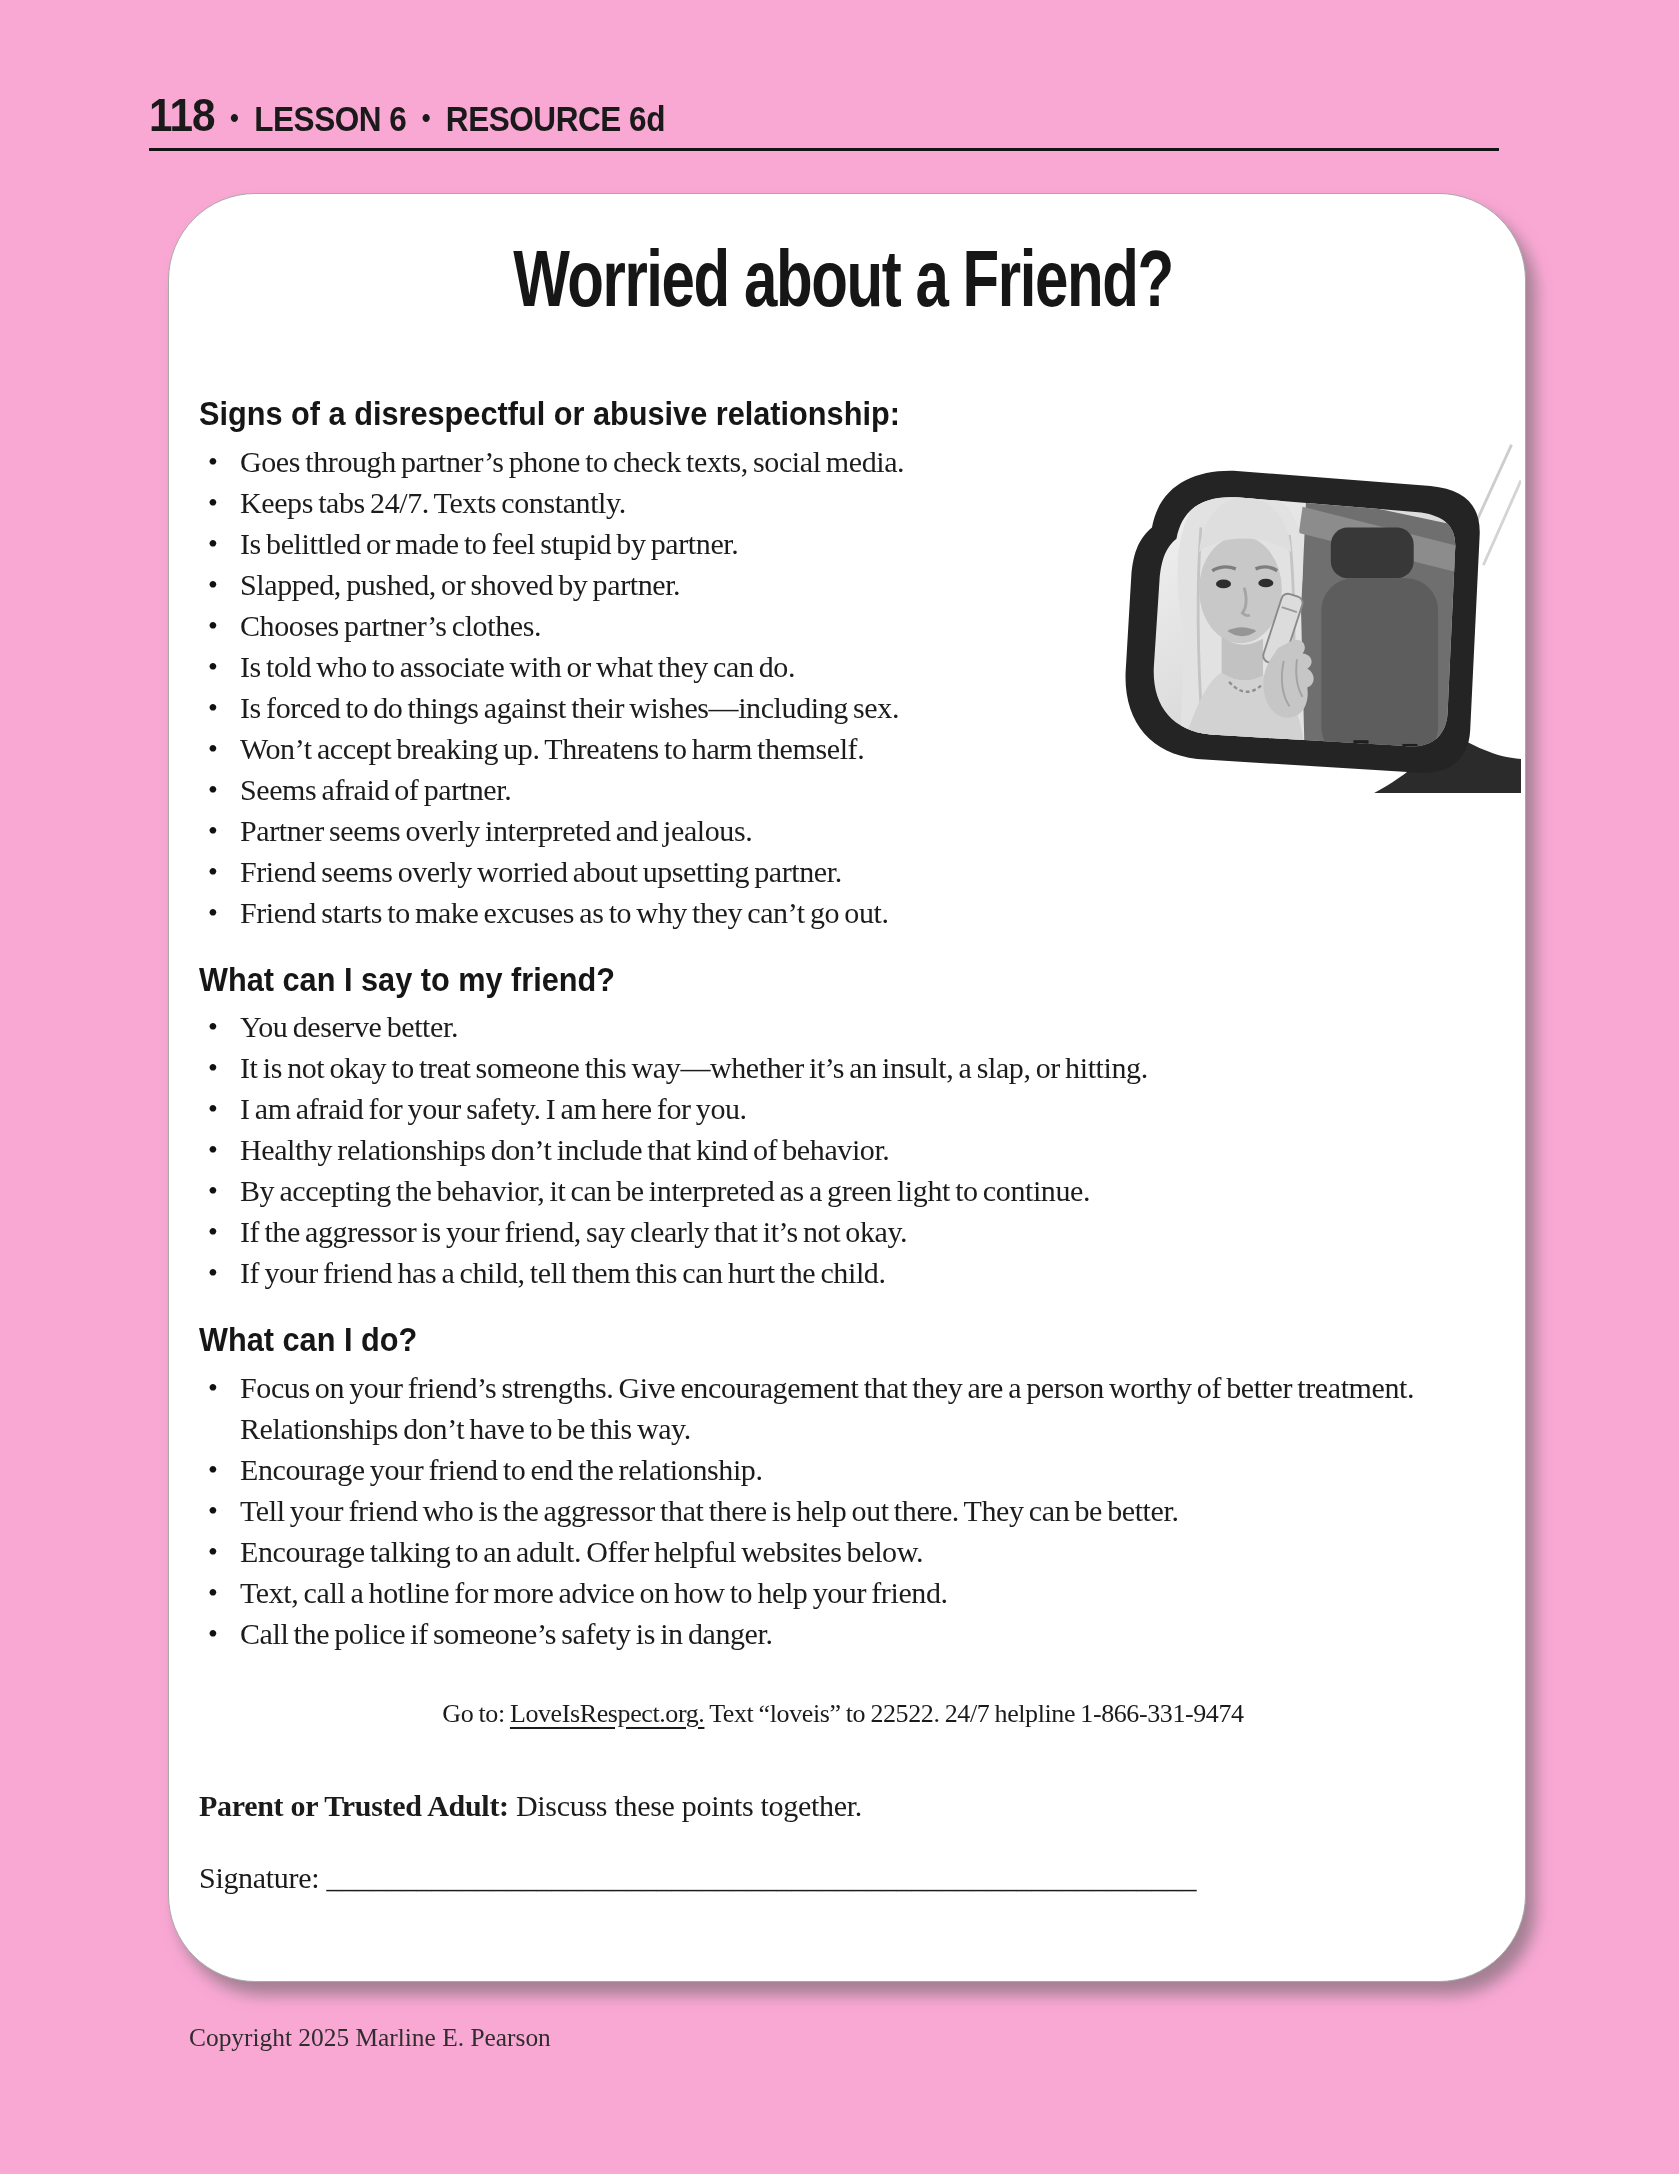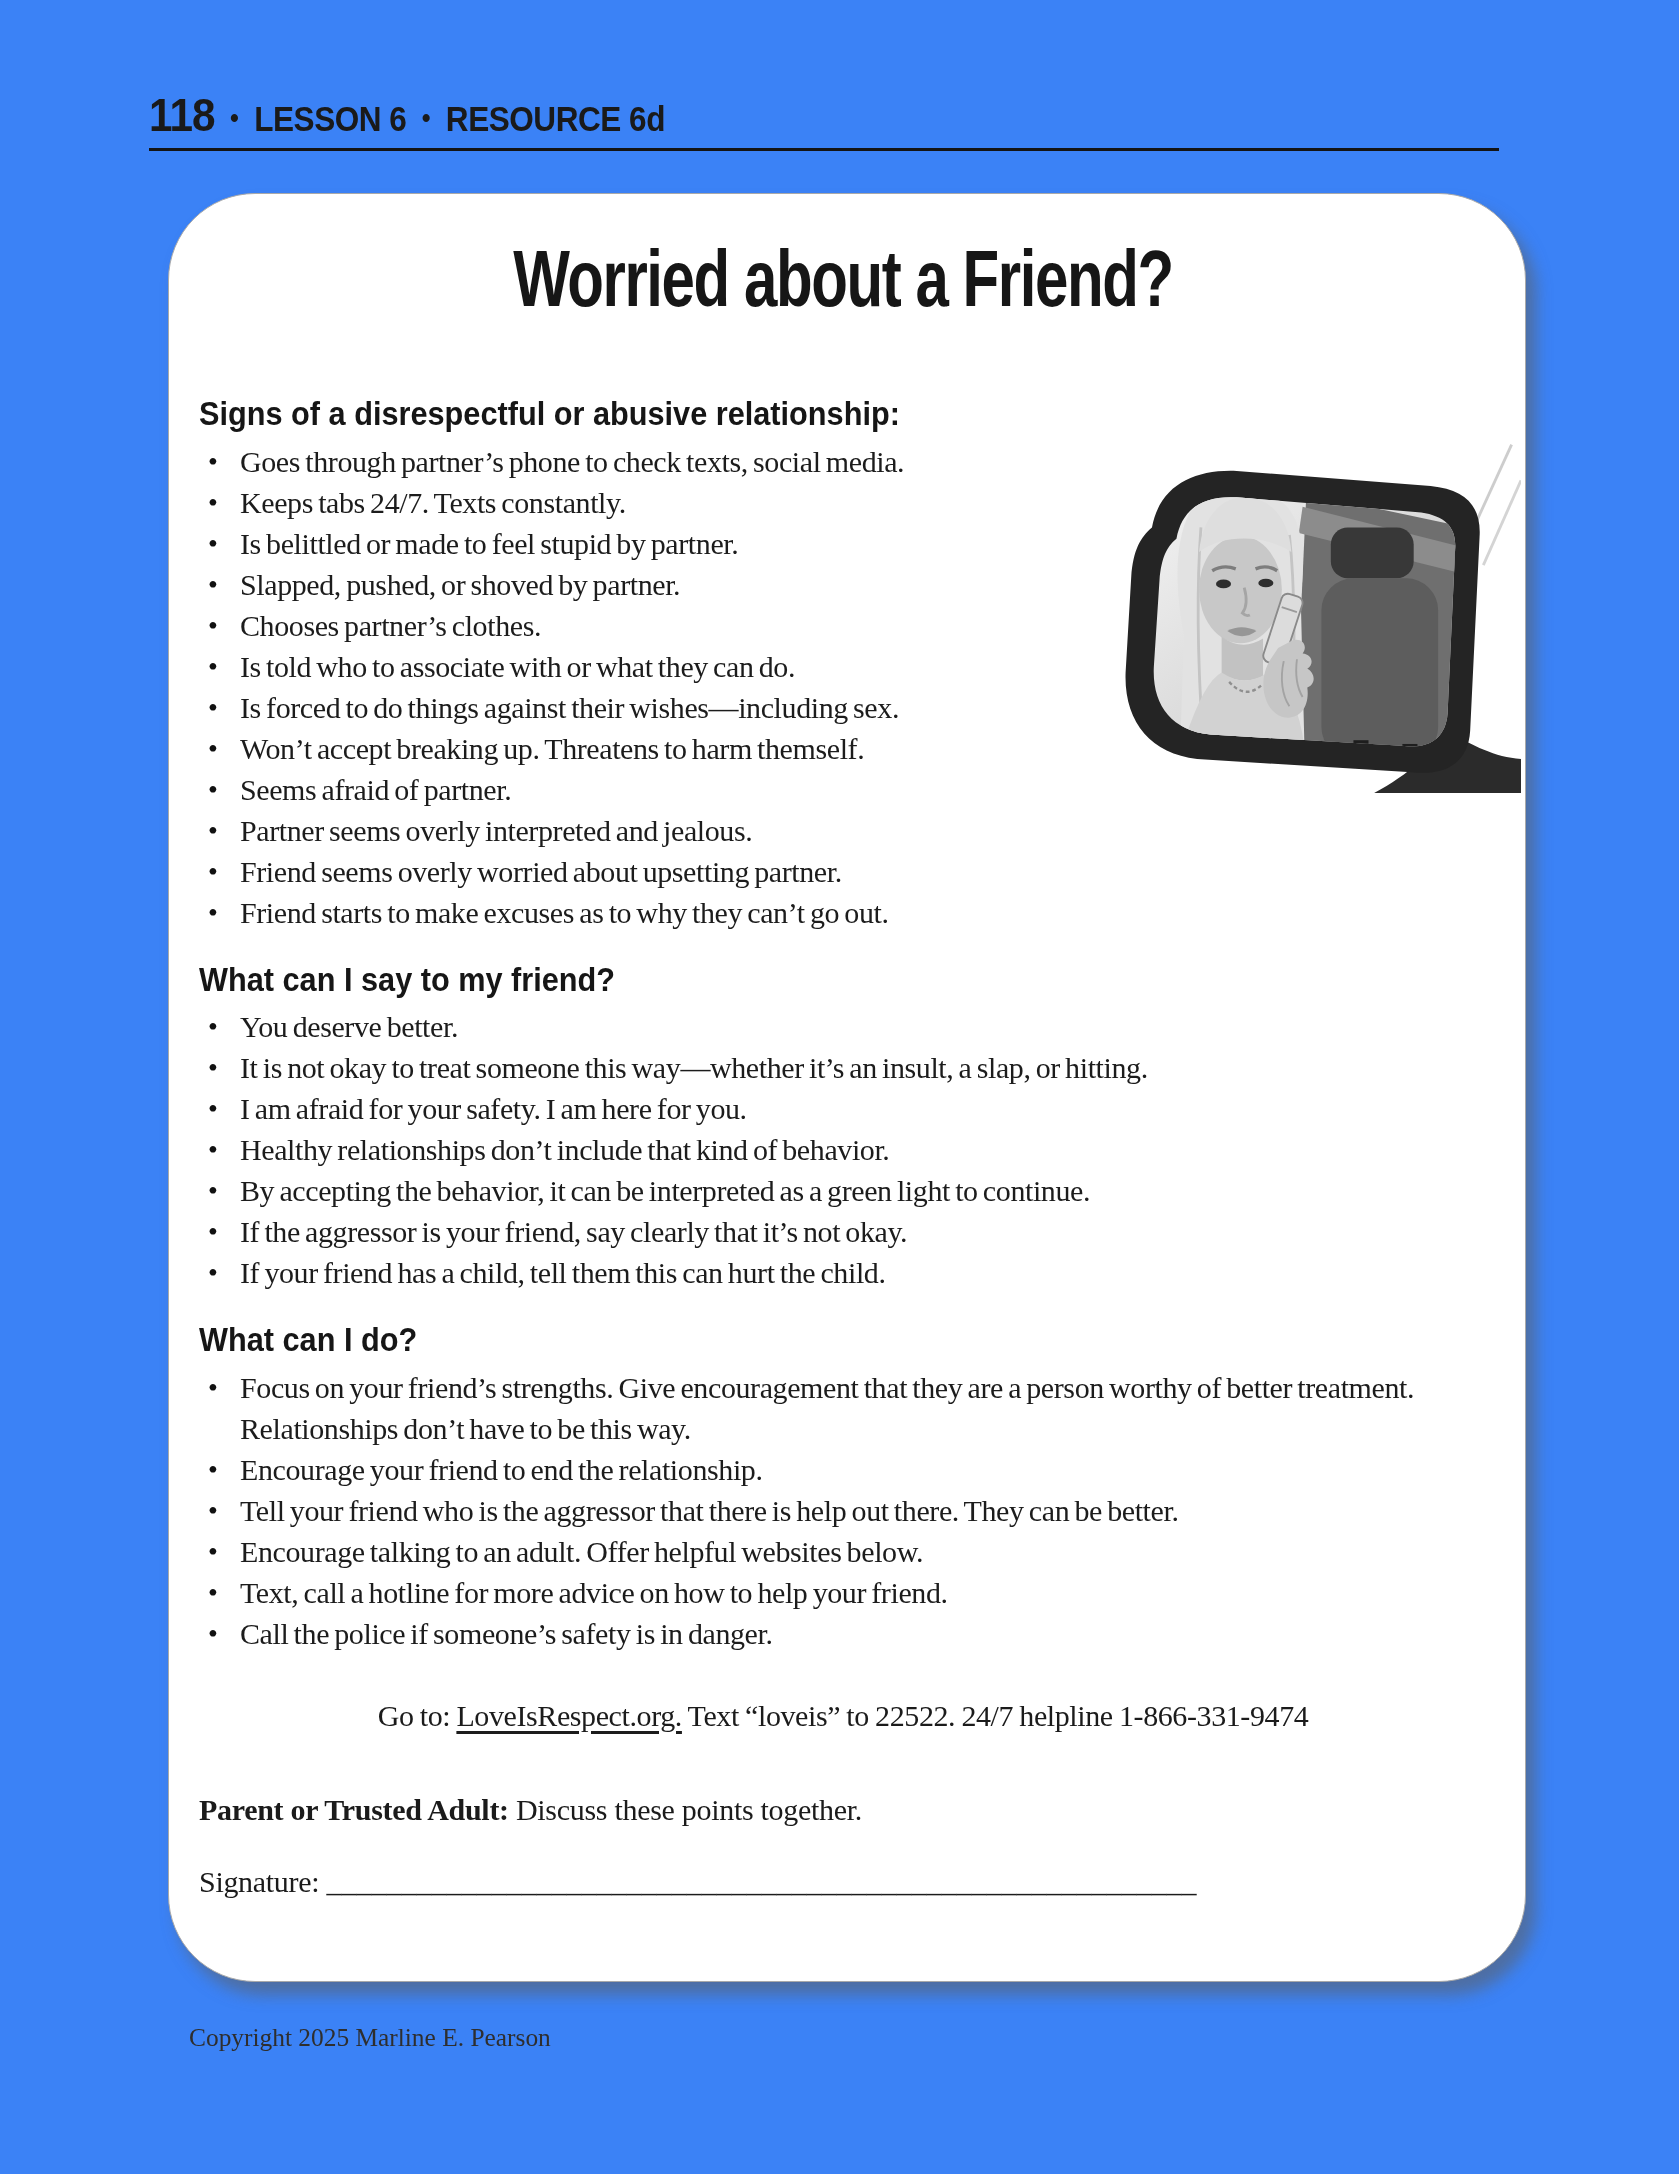--- a/index.html
+++ b/index.html
@@ -1,16 +1,16 @@
 <!DOCTYPE html>
 <html style="font-size:15px"><head>
 <meta charset="utf-8">
 <style>
   html,body{margin:0;padding:0;background:#ffffff;}
-  .page{position:relative;width:1680px;height:2174px;background:#3b82f6;overflow:hidden;
+  .page{position:relative;width:1680px;height:2174px;background:#f9a8d4;overflow:hidden;
         font-family:"Liberation Serif",serif;color:#1b1b1b;}
 
   
   .page-header{position:absolute;left:149px;top:87px;width:1350px;
                border-bottom:3.8px solid #141414;padding-bottom:5.6px;}
   .ph-inner{display:inline-flex;align-items:baseline;transform:scaleX(.9);transform-origin:left bottom;
             font-family:"Liberation Sans",sans-serif;font-weight:bold;color:#1a1a1a;white-space:nowrap;}
   .page-num{font-size:47px;letter-spacing:-0.9px;}
   .crumb{font-size:35px;letter-spacing:-0.5px;}
   .hdot{font-size:28px;margin:0 17px;position:relative;top:-3.8px;}
@@ -27,21 +27,21 @@
 
   h2{font-family:"Liberation Sans",sans-serif;font-weight:bold;font-size:33px;color:#161616;
      margin:28px 0 7.5px;line-height:38px;transform:scaleX(.93);transform-origin:left center;white-space:nowrap;}
   h2.first{margin-top:58px;}
 
   ul{list-style:none;margin:0;padding:0 0 0 41px;}
   li{position:relative;font-size:30px;line-height:41px;letter-spacing:-0.4px;word-spacing:-1.9px;color:#1c1c1c;}
   li::before{content:"\2022";position:absolute;left:-32px;top:0;font-size:28px;color:#111;}
   .list-signs{max-width:885px;}
 
-  .helpline{margin:45px 0 0;text-align:center;font-size:30px;letter-spacing:-0.4px;word-spacing:-0.9px;}
+  .helpline{margin:45px 0 0;text-align:center;font-size:26px;letter-spacing:-0.4px;word-spacing:-0.9px;}
   .helpline .link{color:#1c1c1c;text-decoration:underline;text-underline-offset:4.7px;cursor:pointer;}
 
   .parent-note{margin:60px 0 0;font-size:30px;letter-spacing:-0.3px;}
   .parent-note strong{font-weight:bold;}
 
   .signature-row{margin:38px 0 0;font-size:30px;letter-spacing:-0.3px;white-space:nowrap;}
   .sig-line{letter-spacing:0;}
 
   
   .photo{position:absolute;top:200px;right:3.8px;width:450px;height:356px;}

